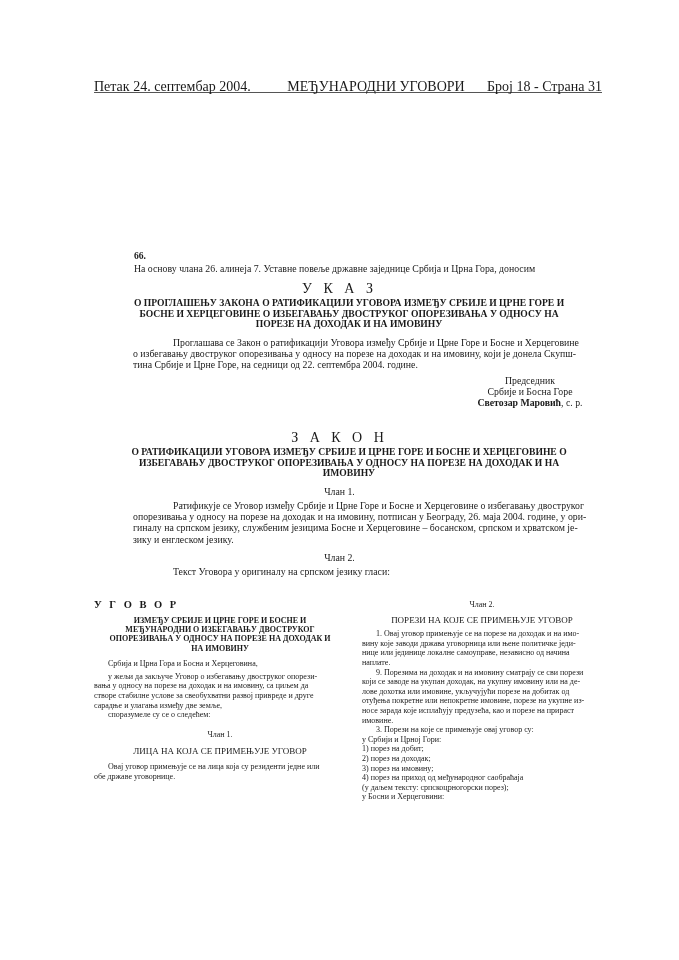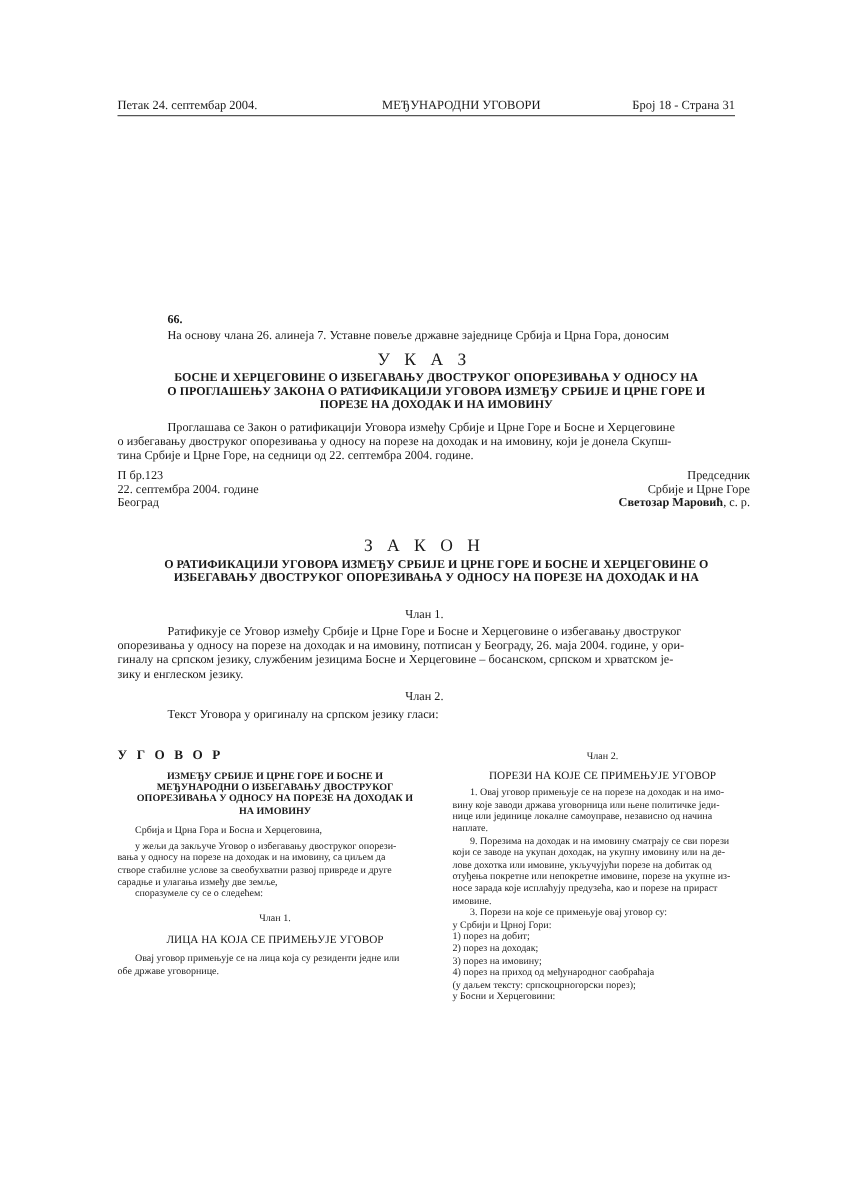--- a/index.html
+++ b/index.html
@@ -1,33 +1,33 @@
 <!DOCTYPE html>
 <html><head>
 <meta charset="utf-8">
 <style>
   html, body { margin:0; padding:0; background:#ffffff; }
   body { width:679px; height:960px; position:relative; overflow:hidden;
          font-family:"Liberation Serif", "DejaVu Serif", serif; color:#1a1a1a; }
   .page { position:absolute; left:0; top:0; width:679px; height:960px; }
-  .hdr { position:absolute; left:94px; right:91px; top:78px; height:14px;
-         border-bottom:1px solid #555; font-size:10px; }
+  .hdr { position:absolute; left:94px; right:77px; top:78px; height:14px;
+         border-bottom:1px solid #555; font-size:14px; }
   .hdr span { position:absolute; top:1px; }
   .hdr .l { left:0; } .hdr .c { left:50%; transform:translateX(-50%);margin-left:28px; } .hdr .r { right:0; }
   .num { font-weight:bold; position:absolute; left:134px; top:250px; font-size:9.6px; }
   .intro { position:absolute; left:134px; top:263px; font-size:9.8px; white-space:nowrap; }
   .title-big { position:absolute; left:0; width:679px; text-align:center; font-weight:normal;
                font-size:14px; letter-spacing:4px; }
   .subtitle { position:absolute; left:94px; width:510px; text-align:center; font-weight:bold;
               font-size:9.6px; line-height:10.5px; }
   .para { position:absolute; left:94px; width:510px; font-size:9.8px; line-height:11.2px; text-align:justify; }
-  .para .line { display:block; white-space:nowrap; }
+  .para .line { display:block; white-space:nowrap;margin-left:39px; }
   .ind { padding-left:40px; }
   .sig-l { position:absolute; left:94px; top:375px; font-size:9.8px; line-height:11px; }
-  .sig-r { position:absolute; left:460px; width:140px; top:375px; font-size:9.8px; line-height:11px; text-align:right; }
+  .sig-r { position:absolute; left:460px; width:140px; top:375px; font-size:9.8px; line-height:11px; text-align:center; }
   .sig-r b { font-weight:bold; }
   .center { position:absolute; left:0; width:679px; text-align:center; font-size:9.8px; }
   .col { position:absolute; font-size:8px; line-height:9.6px; }
   .col .line { display:block; white-space:nowrap; }
   .col-l { left:94px; width:252px; top:600px; }
   .col-r { left:362px; width:240px; top:600px; }
   .col .ttl { text-align:left; font-weight:bold; font-size:10.5px; letter-spacing:2.5px; margin-bottom:6px; }
   .col .sub { text-align:center; font-weight:bold; font-size:8px; line-height:9.4px; }
   .col .ctr { text-align:center; }
   .col .head { text-align:center; font-size:9px; }
@@ -42,46 +42,42 @@
     <span class="l">Петак 24. септембар 2004.</span>
     <span class="c">МЕЂУНАРОДНИ УГОВОРИ</span>
     <span class="r">Број 18 - Страна 31</span>
   </div>
 
   <div class="num">66.</div>
   <div class="intro">На основу члана 26. алинеја 7. Уставне повеље државне заједнице Србија и Црна Гора, доносим</div>
 
   <div class="title-big" style="top:281px;">У К А З</div>
   <div class="subtitle" style="top:298px;">
+    <div>О ПРОГЛАШЕЊУ ЗАКОНА О РАТИФИКАЦИЈИ УГОВОРА ИЗМЕЂУ СРБИЈЕ И ЦРНЕ ГОРЕ И</div>
     <div>БОСНЕ И ХЕРЦЕГОВИНЕ О ИЗБЕГАВАЊУ ДВОСТРУКОГ ОПОРЕЗИВАЊА У ОДНОСУ НА</div>
-    <div>О ПРОГЛАШЕЊУ ЗАКОНА О РАТИФИКАЦИЈИ УГОВОРА ИЗМЕЂУ СРБИЈЕ И ЦРНЕ ГОРЕ И</div>
     <div>ПОРЕЗЕ НА ДОХОДАК И НА ИМОВИНУ</div>
   </div>
 
   <div class="para" style="top:337px;">
     <span class="line ind">Проглашава се Закон о ратификацији Уговора између Србије и Црне Горе и Босне и Херцеговине</span>
     <span class="line">о избегавању двоструког опорезивања у односу на порезе на доходак и на имовину, који је донела Скупш-</span>
     <span class="line">тина Србије и Црне Горе, на седници од 22. септембра 2004. године.</span>
   </div>
 
-  <div class="sig-l">
-    <div>П бр.123</div>
-    <div>22. септембра 2004. године</div>
-    <div>Београд</div>
-  </div>
   <div class="sig-r">
     <div>Председник</div>
-    <div>Србије и Црне Горе</div>
+    <div>Србије и Босна Горе</div>
     <div><b>Светозар Маровић</b><span>, с. р.</span></div>
   </div>
 
   <div class="title-big" style="top:430px;">З А К О Н</div>
   <div class="subtitle" style="top:447px;">
     <div>О РАТИФИКАЦИЈИ УГОВОРА ИЗМЕЂУ СРБИЈЕ И ЦРНЕ ГОРЕ И БОСНЕ И ХЕРЦЕГОВИНЕ О</div>
     <div>ИЗБЕГАВАЊУ ДВОСТРУКОГ ОПОРЕЗИВАЊА У ОДНОСУ НА ПОРЕЗЕ НА ДОХОДАК И НА</div>
+    <div>ИМОВИНУ</div>
   </div>
 
   <div class="center" style="top:486px;">Члан 1.</div>
   <div class="para" style="top:500px;">
     <span class="line ind">Ратификује се Уговор између Србије и Црне Горе и Босне и Херцеговине о избегавању двоструког</span>
     <span class="line">опорезивања у односу на порезе на доходак и на имовину, потписан у Београду, 26. маја 2004. године, у ори-</span>
     <span class="line">гиналу на српском језику, службеним језицима Босне и Херцеговине – босанском, српском и хрватском је-</span>
     <span class="line">зику и енглеском језику.</span>
   </div>
 

